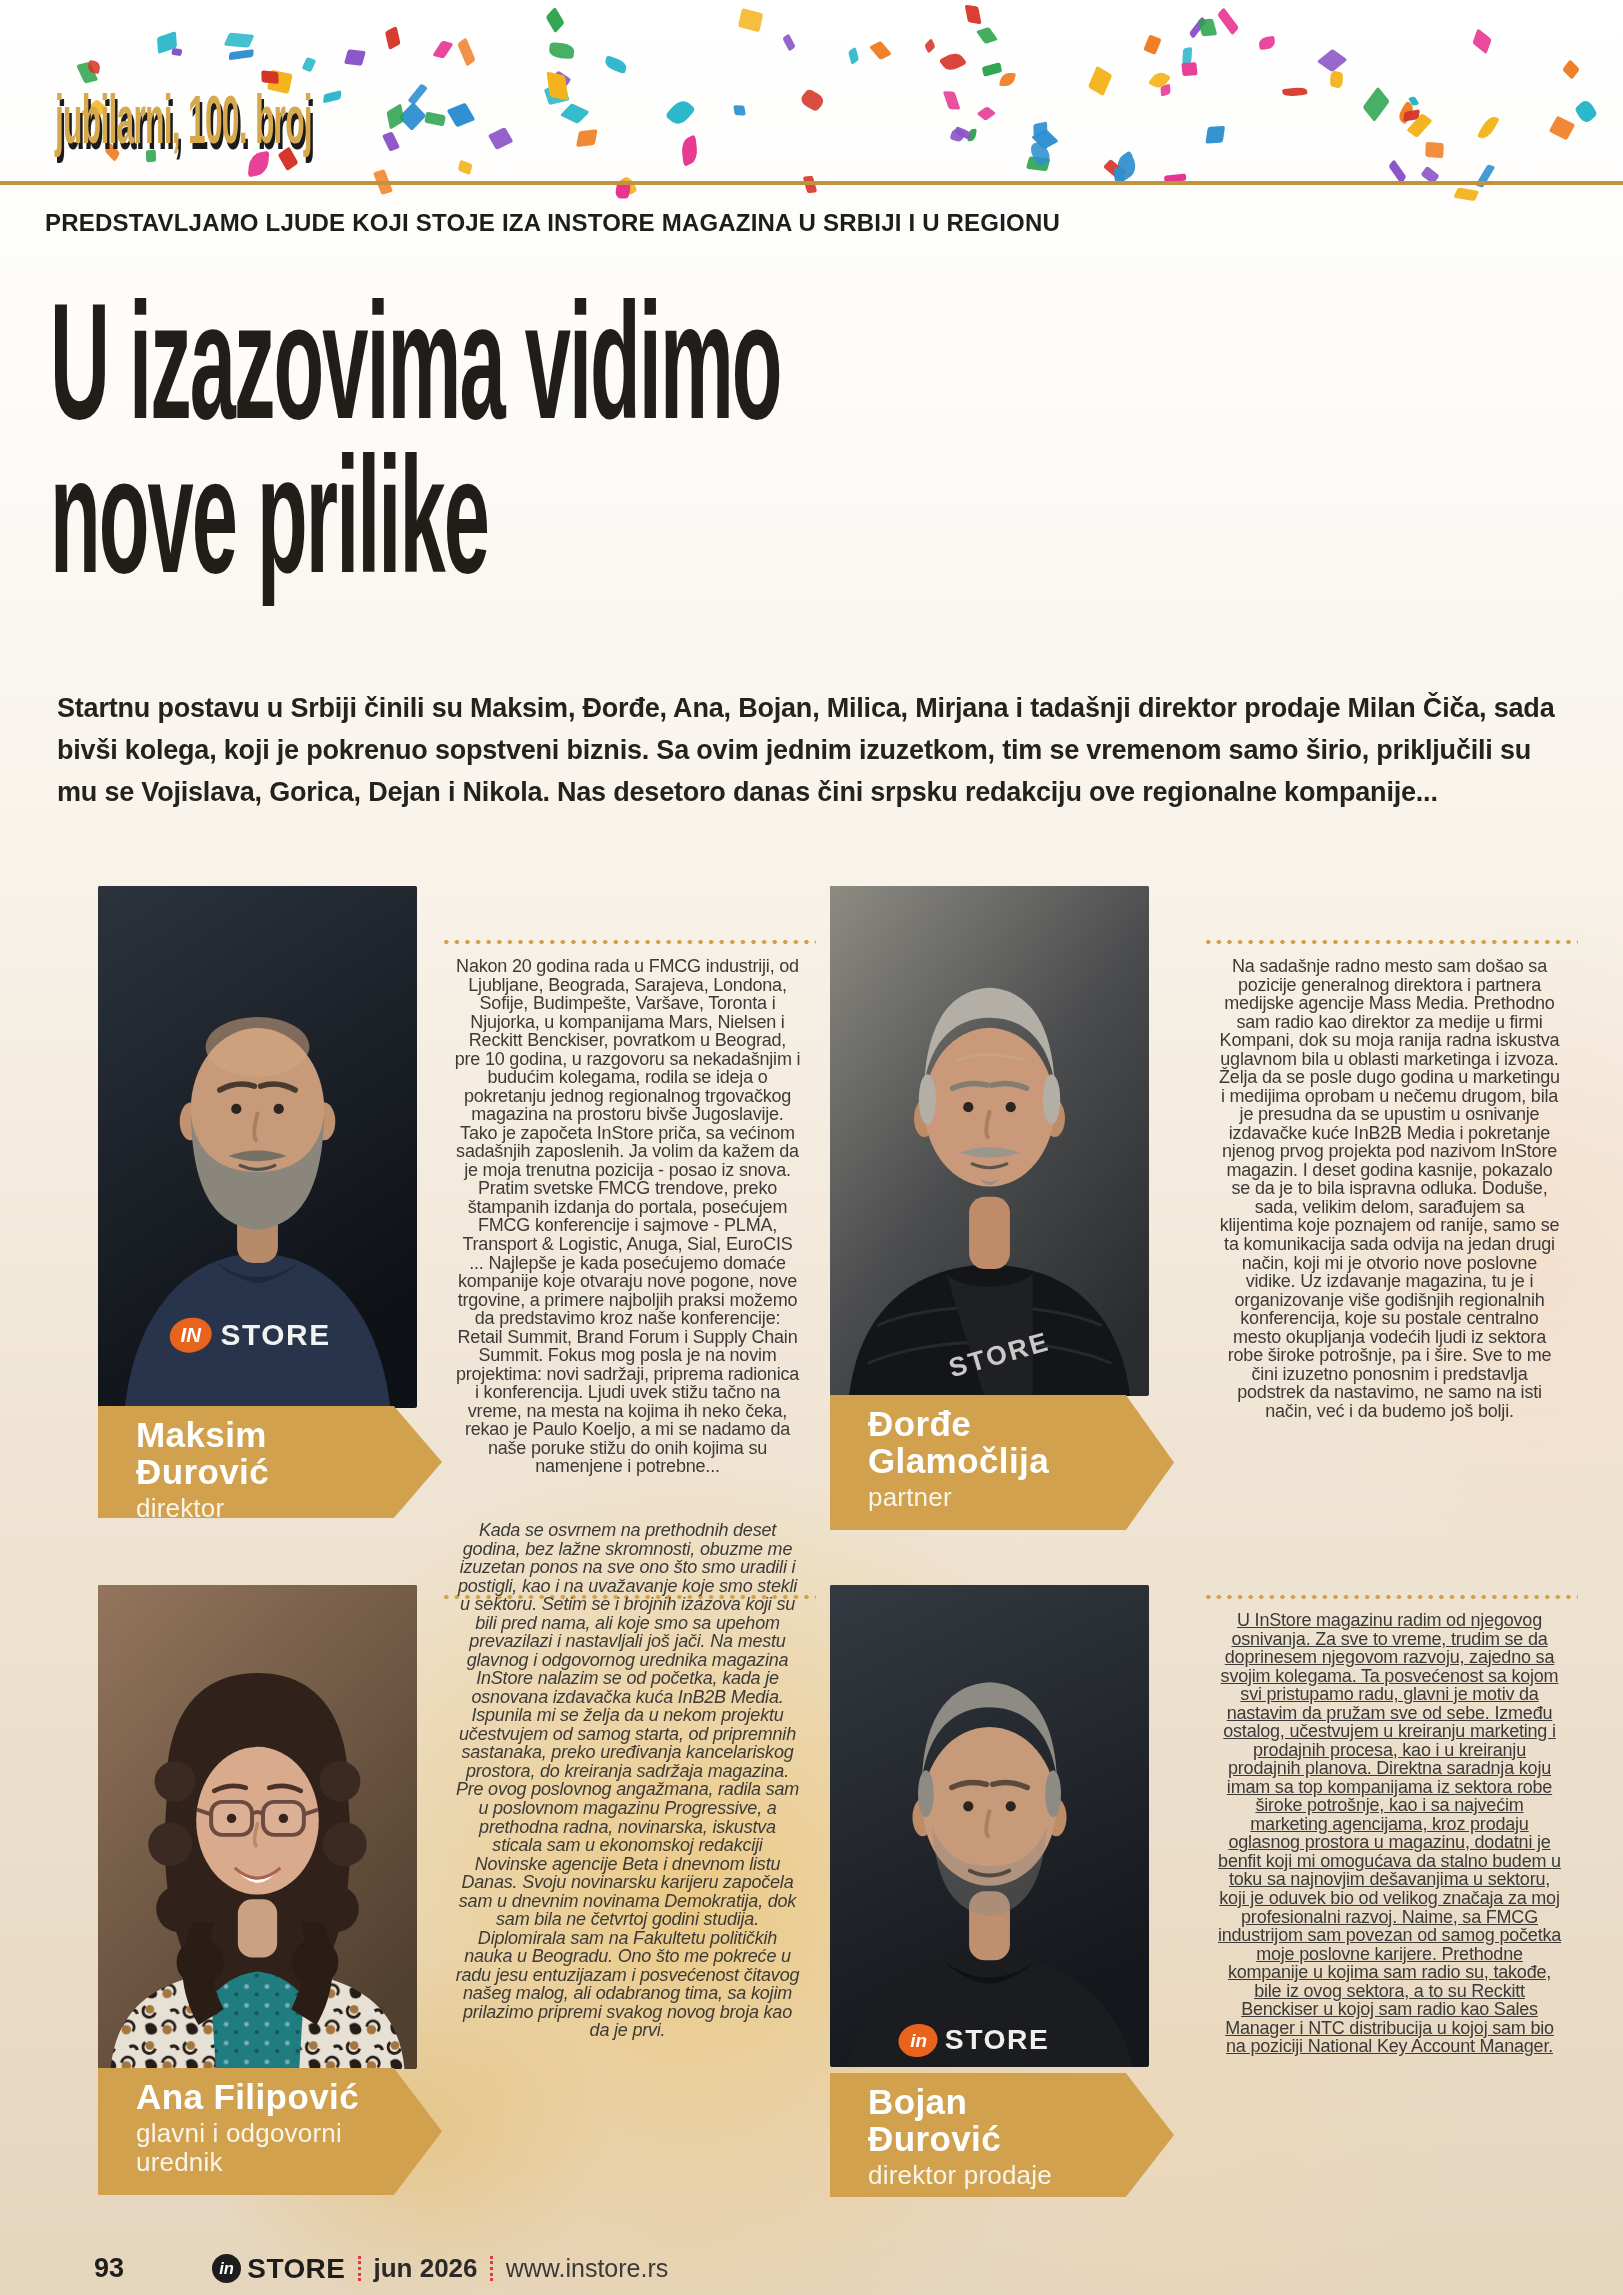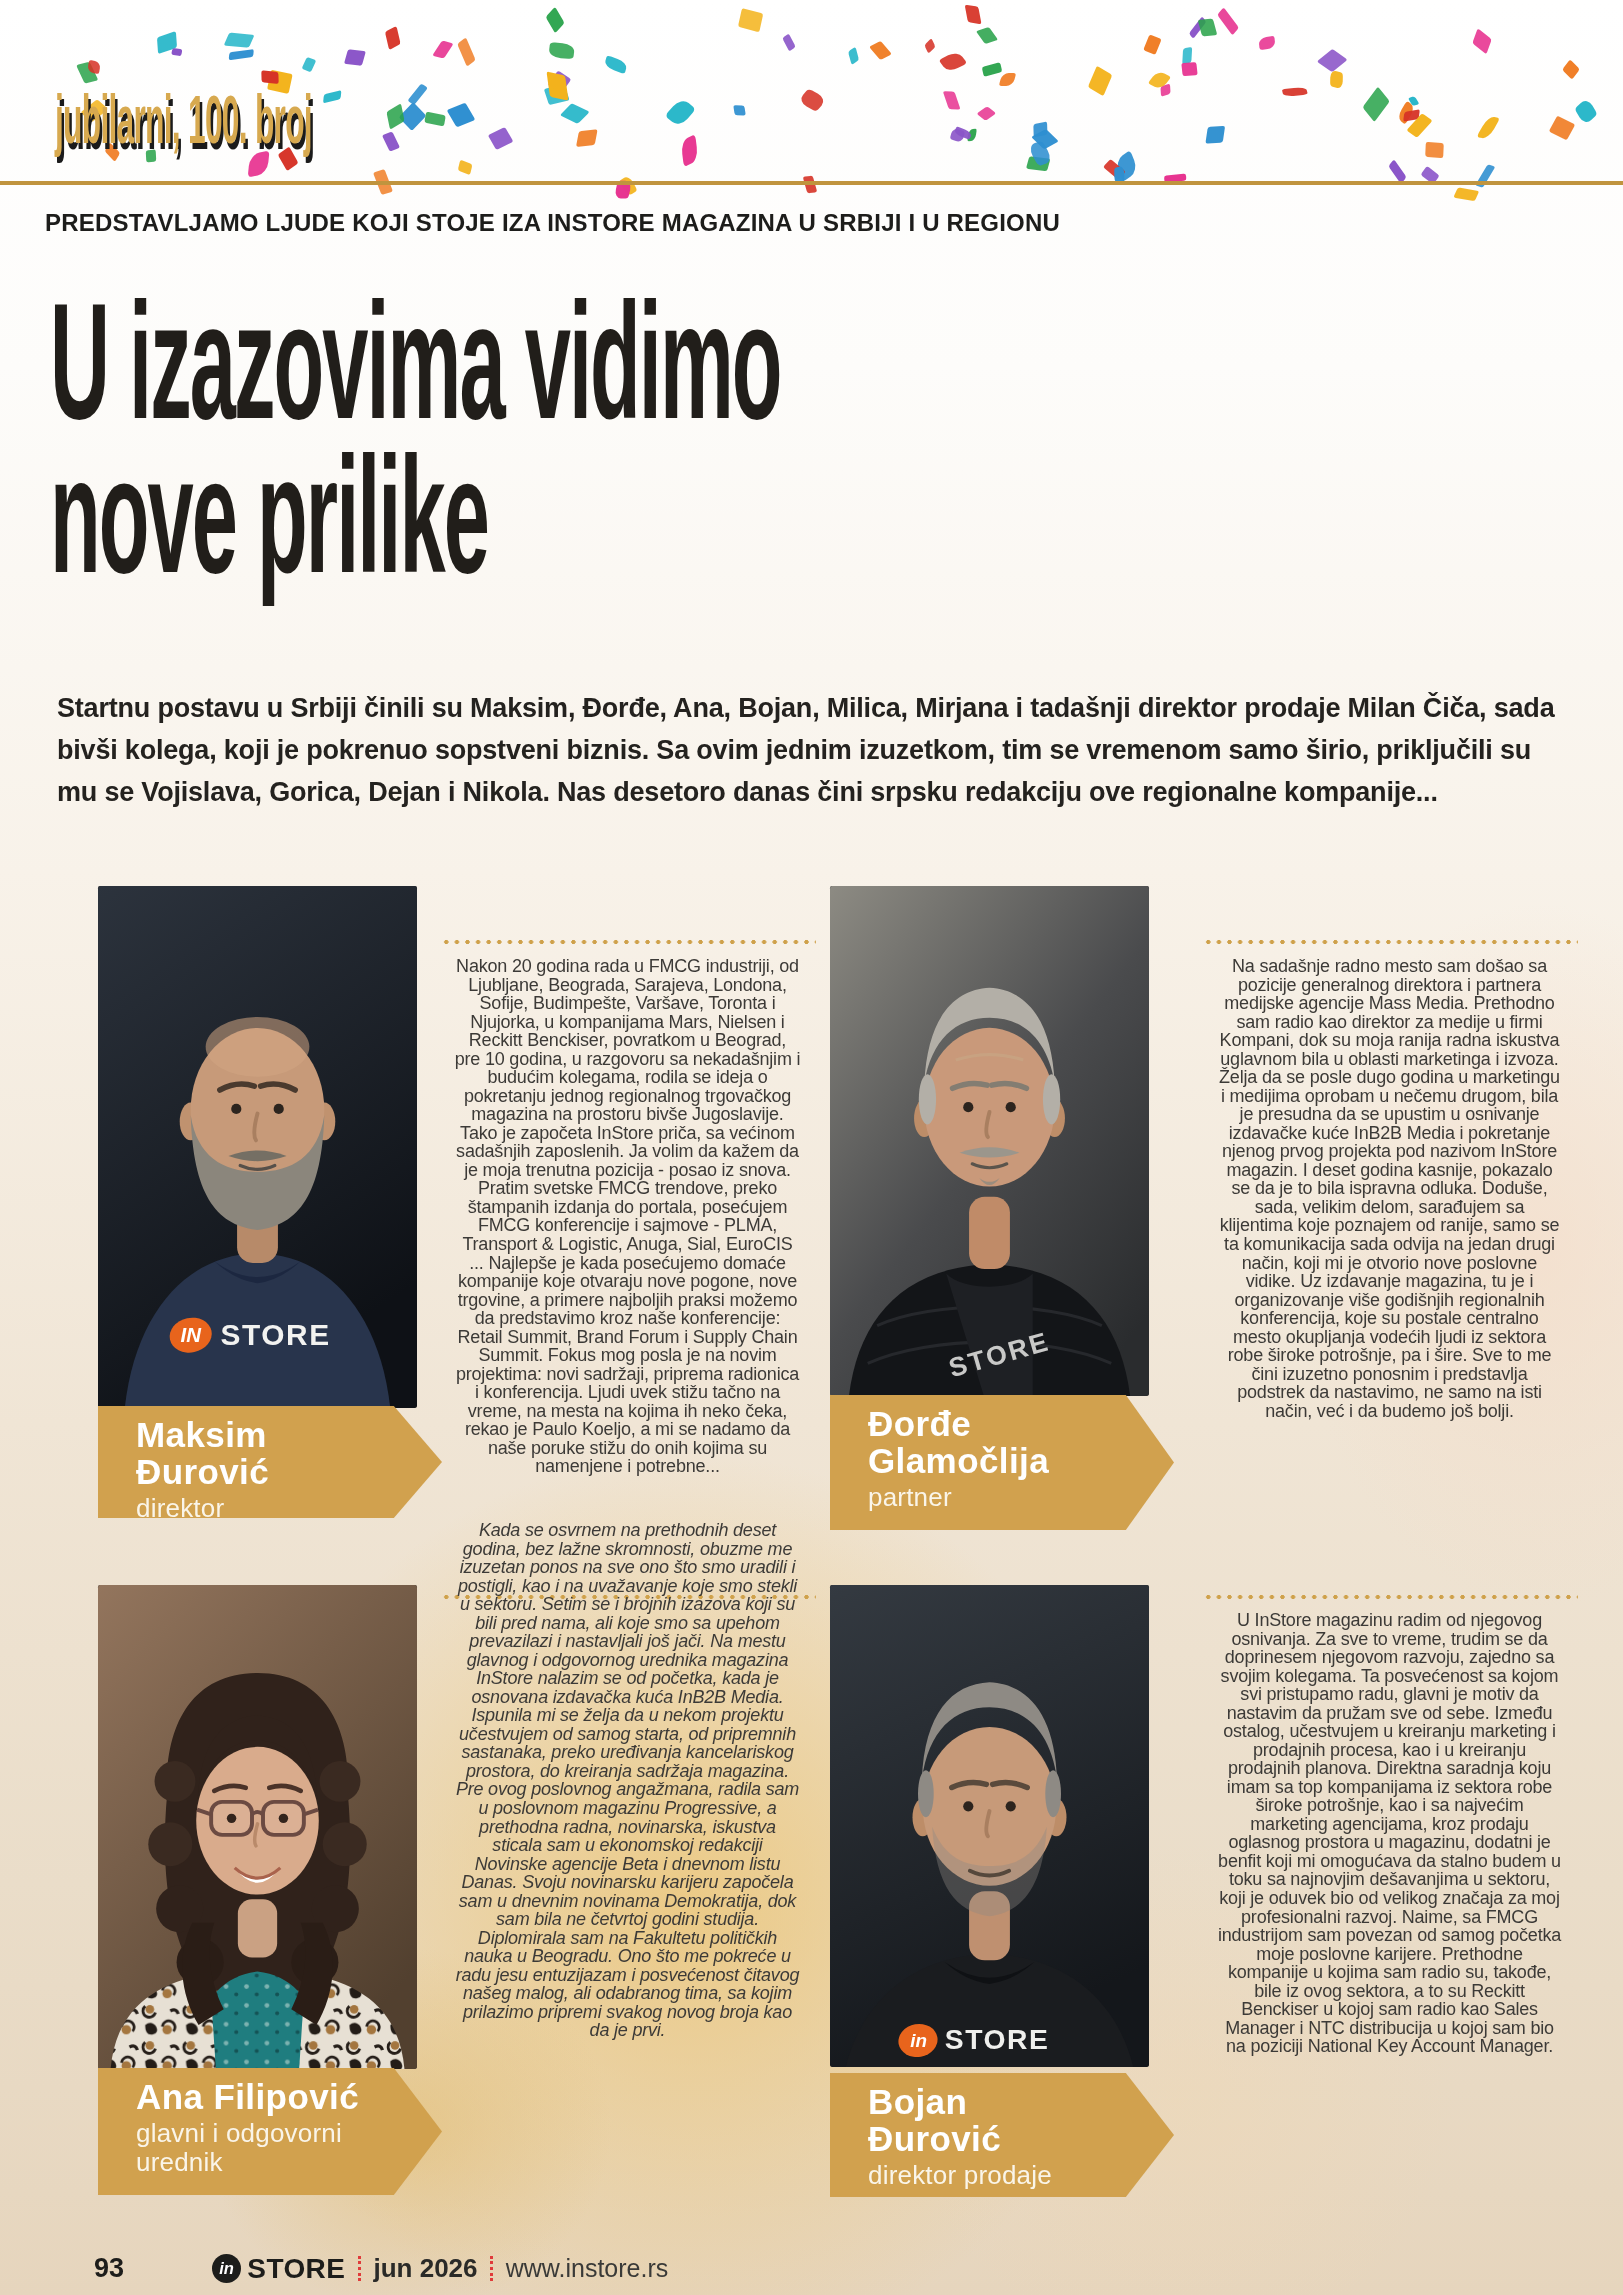--- a/index.html
+++ b/index.html
@@ -68,21 +68,21 @@
   .dl-c{left:441px;top:1594px;}
   .dl-d{left:1203px;top:1594px;}
 
   .bio{
     position:absolute;z-index:2;width:347px;
     font-size:18px;line-height:1.03;color:#3c3a37;letter-spacing:-0.2px;text-align:center;
   }
   .bio-a{left:454px;top:957px;}
   .bio-b{left:1216px;top:957px;}
   .bio-c{left:454px;top:1521px;font-style:italic;}
-  .bio-d{left:1216px;top:1611px;}
+  .bio-d{left:1216px;top:1611px;text-decoration:underline;}
 
   .footer{position:absolute;left:94px;top:2251px;z-index:3;display:flex;align-items:center;height:35px;}
   .page-number{font-size:27px;font-weight:bold;color:#1d1d1b;margin-right:88px;}
   .brand{display:flex;align-items:center;}
   .brand-badge{
     width:29px;height:29px;border-radius:50%;background:#1d1d1b;color:#fff;
     font-size:16.5px;font-weight:bold;font-style:italic;display:flex;align-items:center;justify-content:center;margin-right:6.3px;
   }
   .brand-name{font-size:28px;font-weight:bold;letter-spacing:0.4px;color:#1d1d1b;}
   .fsep{width:0;height:25px;border-left:3.9px dotted #e03a3a;margin:0 12.6px;}

